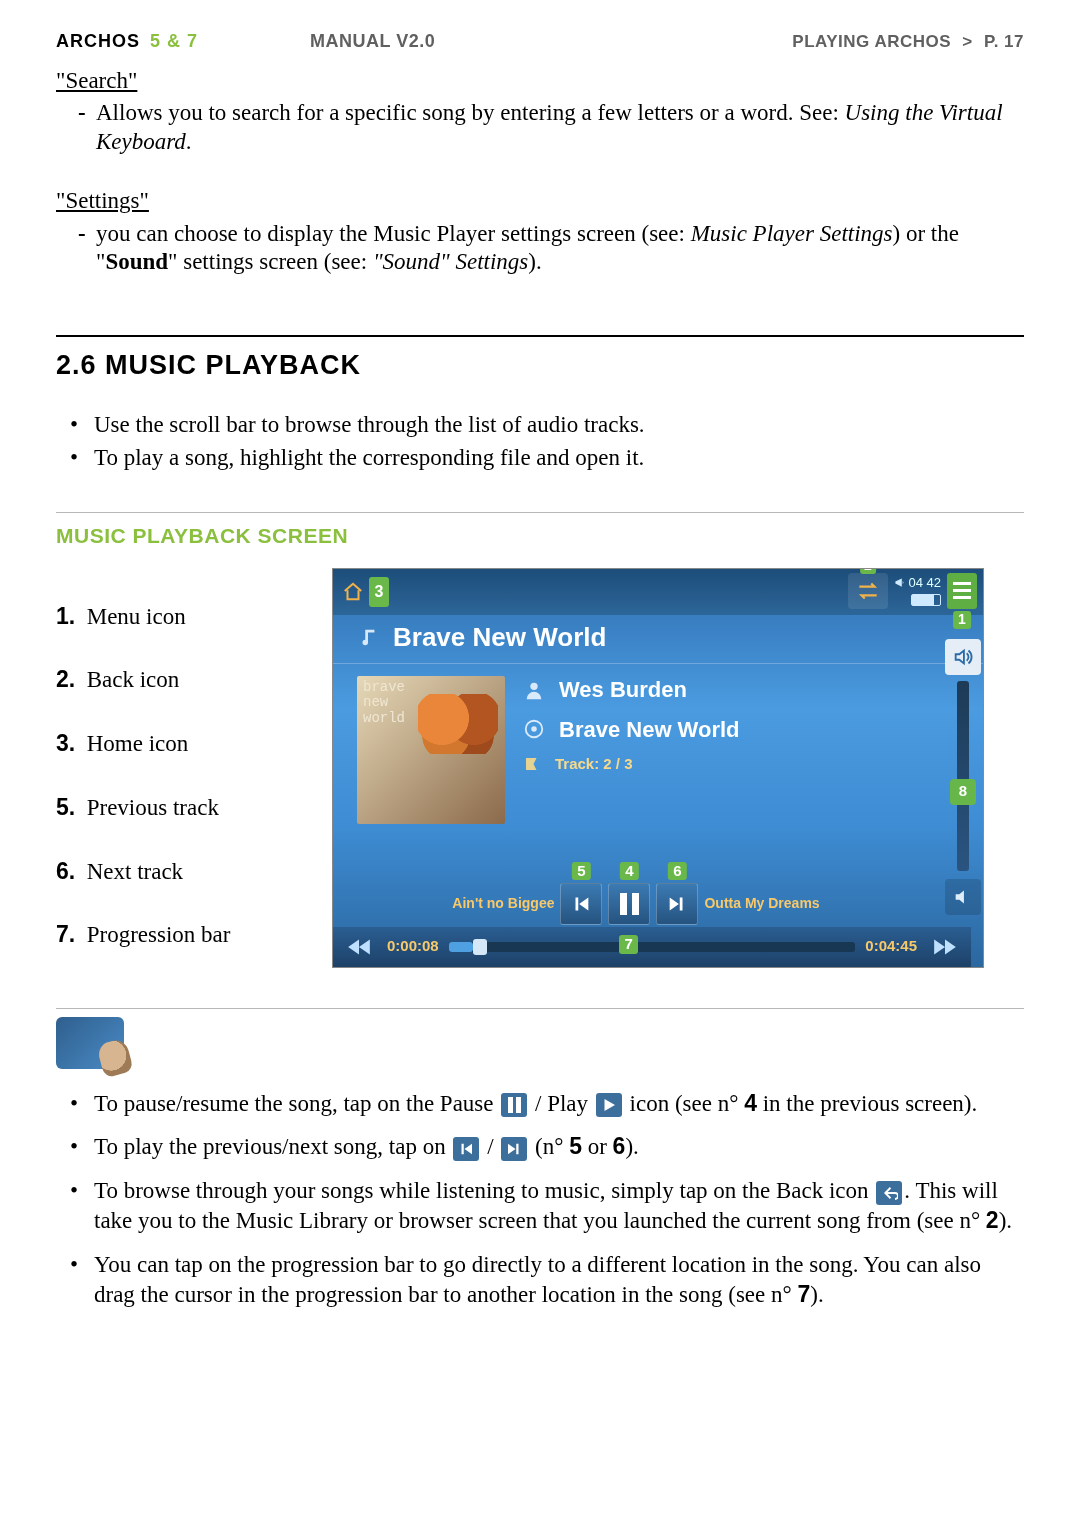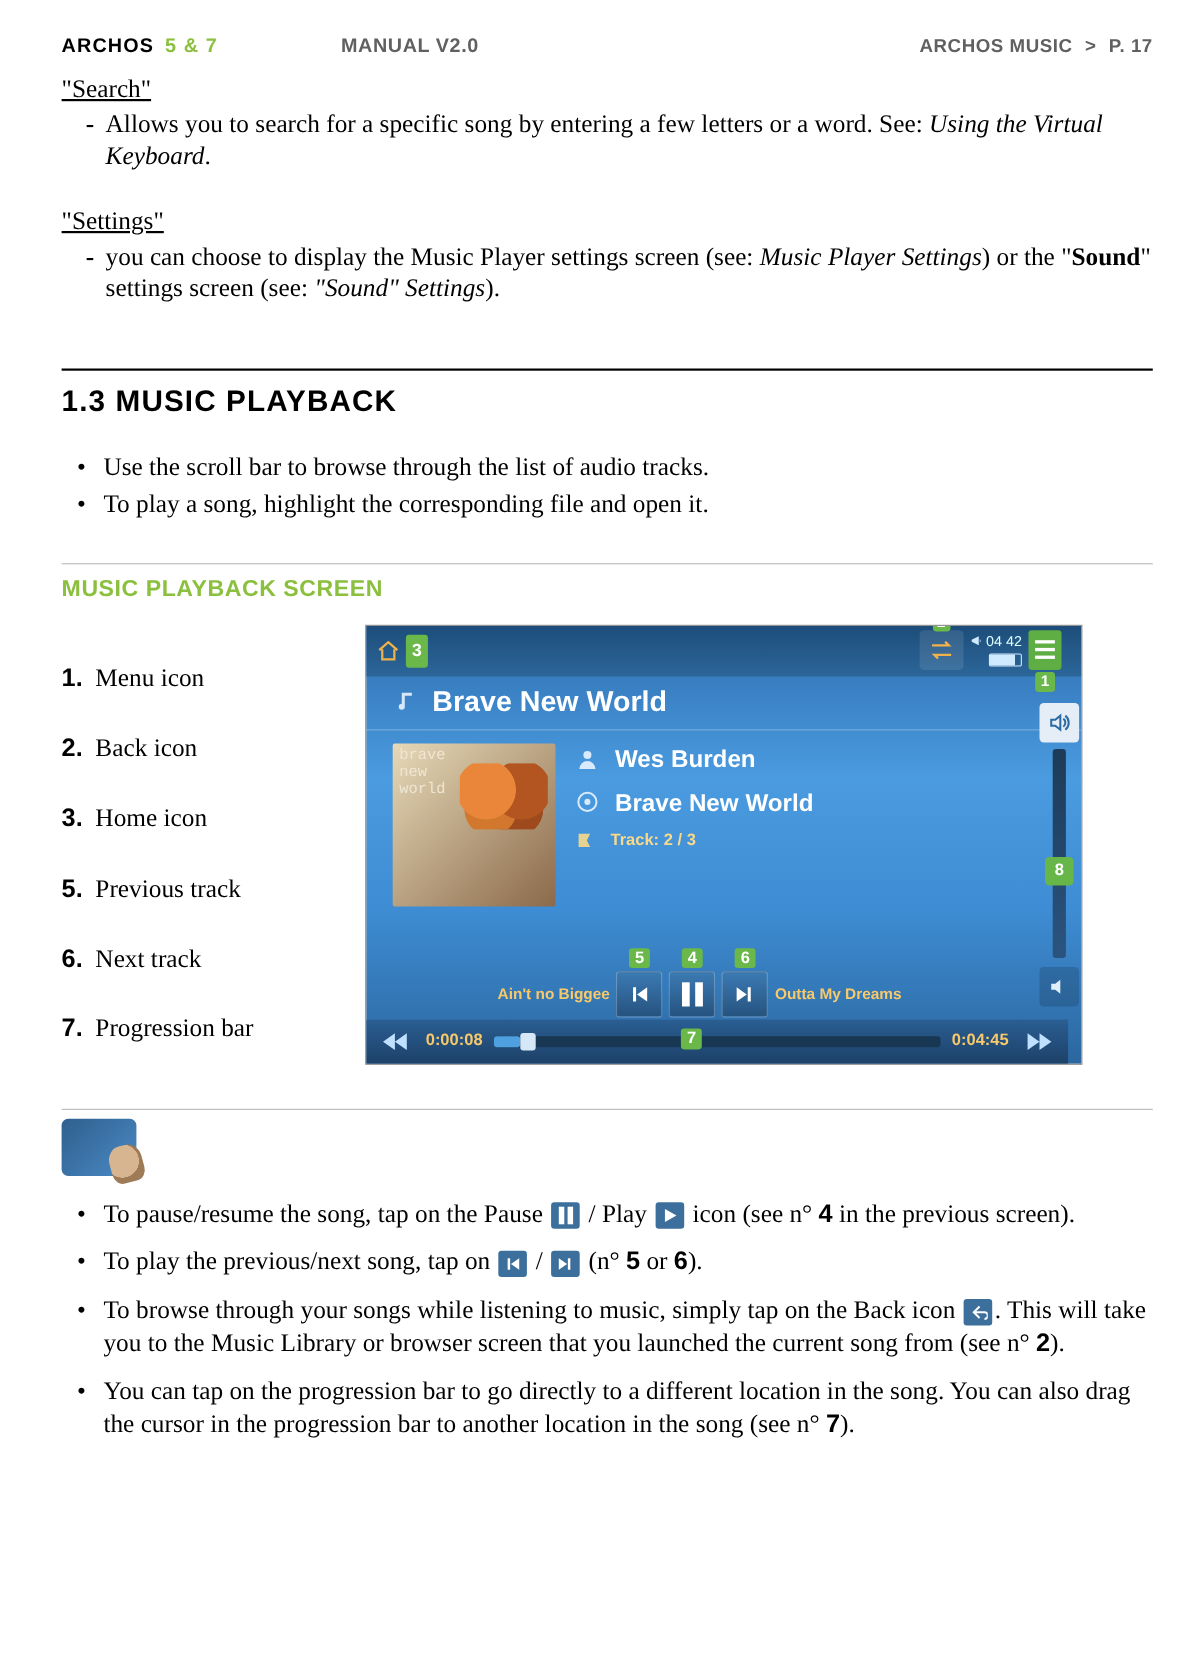--- a/index.html
+++ b/index.html
@@ -5,21 +5,21 @@
   * { margin: 0; padding: 0; box-sizing: border-box; }
   body {
     font-family: Georgia, 'Times New Roman', serif;
     background: #fff;
     width: 1080px;
     margin: 0 auto;
     color: #000;
     font-size: 23px;
     line-height: 1.25;
   }
-  .page { padding: 30px 32px 40px 56px; }
+  .page { padding: 30px 56px 40px 56px; }
   .header-bar {
     display: flex;
     justify-content: space-between;
     align-items: baseline;
     font-family: Arial, sans-serif;
     font-weight: bold;
     font-size: 18px;
     letter-spacing: 0.5px;
     margin-bottom: 14px;
     color: #606060;
@@ -90,21 +90,21 @@
     position: relative;
   }
   .home-ic { width: 24px; height: 22px; }
   .callout-3 {
     width: 20px; height: 30px; background: #6bb84a;
     border-radius: 3px; color: #fff; font-weight: bold;
     display: flex; align-items: center; justify-content: center;
     margin-left: 4px; font-size: 16px;
   }
   .top-right {
-    position: absolute; right: 18px; top: 4px; display: flex; align-items: center; gap: 6px; margin-left: 48px;
+    position: absolute; right: 6px; top: 4px; display: flex; align-items: center; gap: 6px; margin-left: 48px;
   }
   .repeat-ic { width: 40px; height: 36px; background: rgba(255,255,255,0.1); border-radius: 4px; display:flex;align-items:center;justify-content:center;}
   .status-block { display:flex;flex-direction:column;align-items:flex-end;gap:2px;}
   .clock { font-size: 13px; color: #dff; }
   .batt { width: 30px; height: 12px; border: 1px solid #cfeaff; border-radius: 2px; background: linear-gradient(90deg,#cfeaff 80%,transparent 80%);}
   .burger { width: 30px; height: 36px; background: #5fae44; border-radius:3px; display:flex;flex-direction:column;justify-content:center;align-items:center;gap:4px;}
   .burger .line{width:18px;height:3px;background:#fff;}
 
   .title-row {
     display:flex;align-items:center;gap:14px;
@@ -195,42 +195,42 @@
 
 <div class="page">
 
   <div class="header-bar">
     <div class="header-left">
       <span class="archos-brand">ARCHOS</span>
       <span class="archos-num">5 &amp; 7</span>
       <span class="manual-v">MANUAL V2.0</span>
     </div>
     <div class="header-right">
-      <span>ARCHOS MUSIC</span>
+      <span>PLAYING ARCHOS</span>
       <span class="chev">&gt;</span>
       <span>P. 17</span>
     </div>
   </div>
 
   <p class="term">"Search"</p>
   <ul class="dash-list">
     <li>
       <span>Allows you to search for a specific song by entering a few letters or a word. See: </span><span class="italic">Using the Virtual Keyboard</span><span>.</span>
     </li>
   </ul>
 
   <p class="term">"Settings"</p>
   <ul class="dash-list">
     <li>
       <span>you can choose to display the Music Player settings screen (see: </span><span class="italic">Music Player Settings</span><span>) or the "</span><span class="bold">Sound</span><span>" settings screen (see: </span><span class="italic">"Sound" Settings</span><span>).</span>
     </li>
   </ul>
 
   <hr class="section-rule">
-  <h2 class="section-heading">1.3 MUSIC PLAYBACK</h2>
+  <h2 class="section-heading">2.6 MUSIC PLAYBACK</h2>
 
   <ul class="bullets">
     <li>Use the scroll bar to browse through the list of audio tracks.</li>
     <li>To play a song, highlight the corresponding file and open it.</li>
   </ul>
 
   <hr class="sub-rule">
   <h3 class="sub-heading">MUSIC PLAYBACK SCREEN</h3>
 
   <div class="legend-row">

